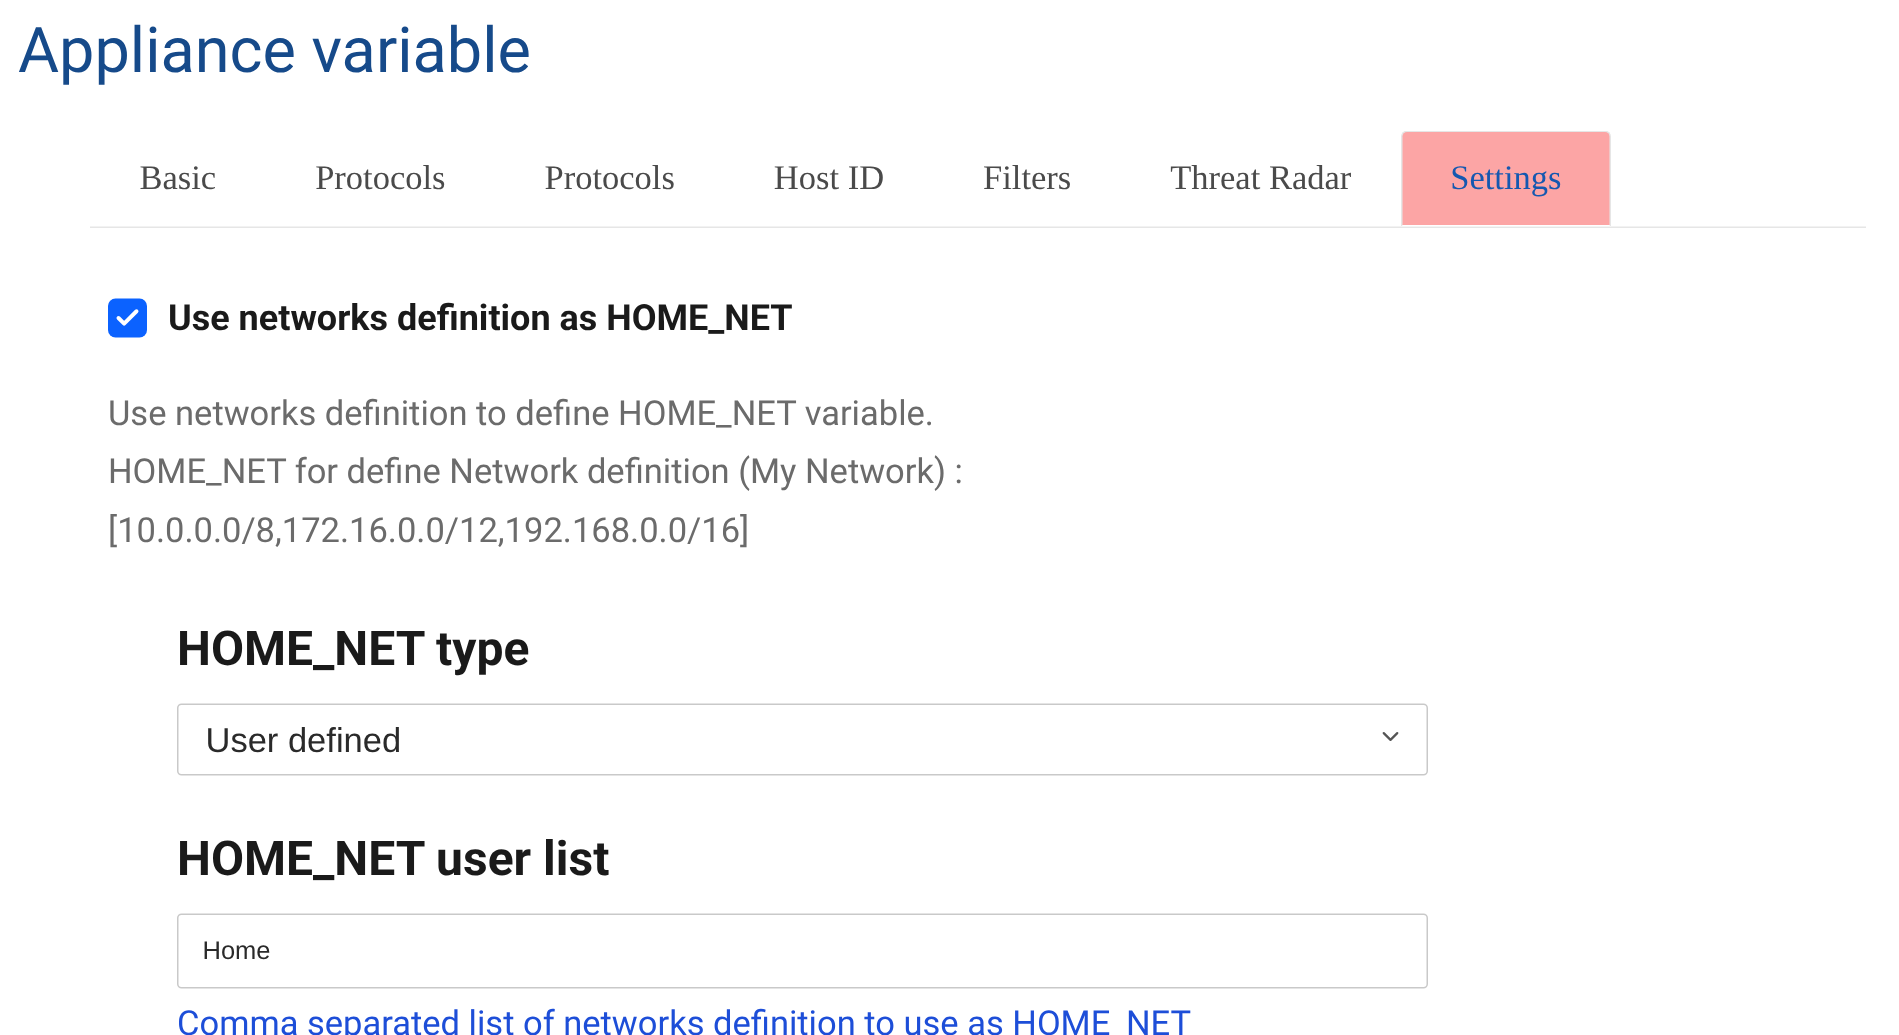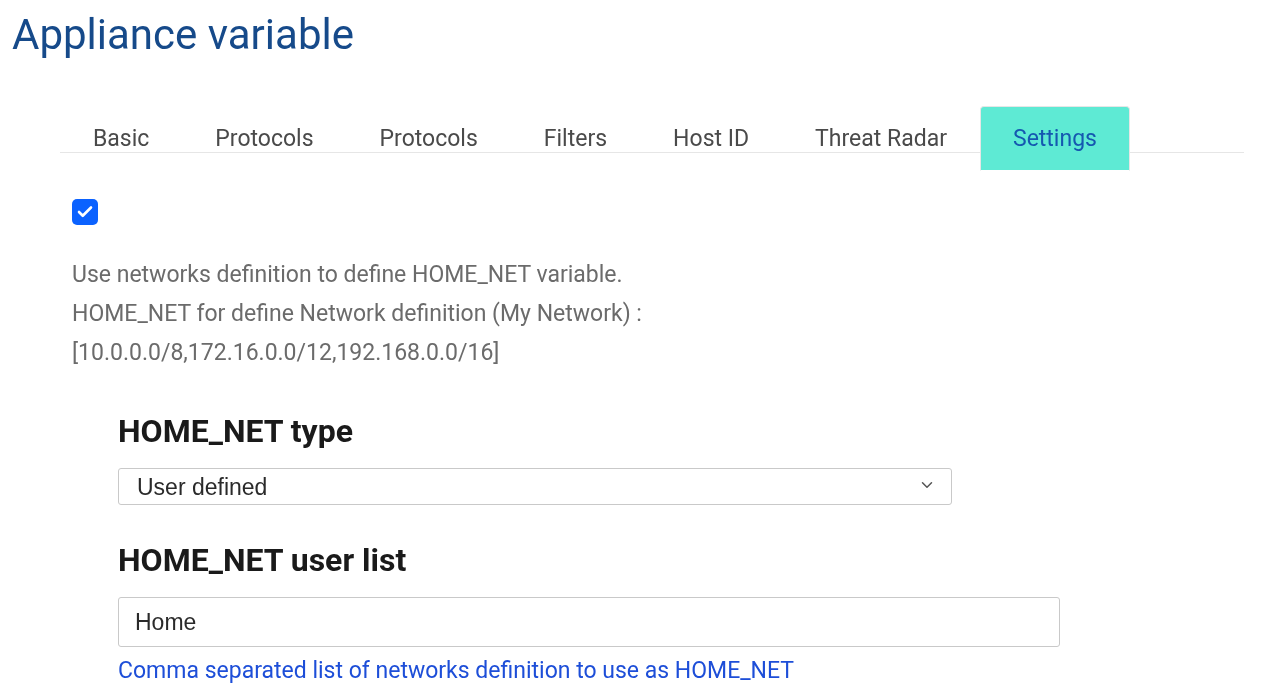--- a/index.html
+++ b/index.html
@@ -27,29 +27,30 @@
       margin-right: 10px;
     }
     .tab {
       padding: 18px 32px;
       font-size: 23px;
       color: #4a4a4a;
       cursor: pointer;
       border: 1px solid transparent;
       border-bottom: none;
       position: relative;
-      top: 19px;
+      top: 0;
       background: transparent;
+      font-family: Liberation Serif, serif;
     }
     .tab.active {
       color: #1558b0;
       border: 1px solid #e6e6e6;
       border-bottom: 1px solid #ffffff;
       border-radius: 4px 4px 0 0;
-      background: #5eead4;
+      background: #fca5a5;
     }
     .content {
       padding: 46px 60px 0 60px;
     }
     .checkbox-row {
       display: flex;
       align-items: center;
       gap: 14px;
       margin-bottom: 30px;
     }
@@ -88,76 +89,77 @@
       font-weight: 700;
       color: #1a1a1a;
       margin-bottom: 18px;
     }
     .select-wrapper {
       position: relative;
       width: 834px;
     }
     .select {
       width: 100%;
-      height: 37px;
+      height: 48px;
       border: 1px solid #c9c9c9;
       border-radius: 3px;
       font-size: 23px;
       padding: 0 40px 0 18px;
       background: #ffffff;
       color: #2a2a2a;
       appearance: none;
       cursor: pointer;
     }
     .select-chevron {
       position: absolute;
       right: 16px;
       top: 50%;
       transform: translateY(-50%);
       pointer-events: none;
     }
     .text-input {
-      width: 942px;
+      width: 834px;
       height: 50px;
       border: 1px solid #c9c9c9;
       border-radius: 3px;
-      font-size: 23px;
+      font-size: 17px;
       padding: 0 16px;
       color: #2a2a2a;
       background: #ffffff;
     }
     .help-text {
       font-size: 23px;
       color: #1d4ed8;
       margin-top: 10px;
     }
   </style>
 </head>
 <body>
 
 <h1 class="page-title">Appliance variable</h1>
 
 <div class="tabs">
   <div class="tab">Basic</div>
   <div class="tab">Protocols</div>
   <div class="tab">Protocols</div>
+  <div class="tab">Host ID</div>
   <div class="tab">Filters</div>
-  <div class="tab">Host ID</div>
   <div class="tab">Threat Radar</div>
   <div class="tab active">Settings</div>
 </div>
 
 <div class="content">
 
   <div class="checkbox-row">
     <div class="checkbox">
       <svg viewBox="0 0 24 24" fill="none" stroke="#ffffff" stroke-width="3.5" stroke-linecap="round" stroke-linejoin="round">
         <polyline points="20 6 9 17 4 12"></polyline>
       </svg>
     </div>
+    <span class="checkbox-label">Use networks definition as HOME_NET</span>
   </div>
 
   <div class="description">
     <div>Use networks definition to define HOME_NET variable.</div>
     <div>HOME_NET for define Network definition (My Network) :</div>
     <div>[10.0.0.0/8,172.16.0.0/12,192.168.0.0/16]</div>
   </div>
 
   <div class="field-group">
     <div class="field-label">HOME_NET type</div>

